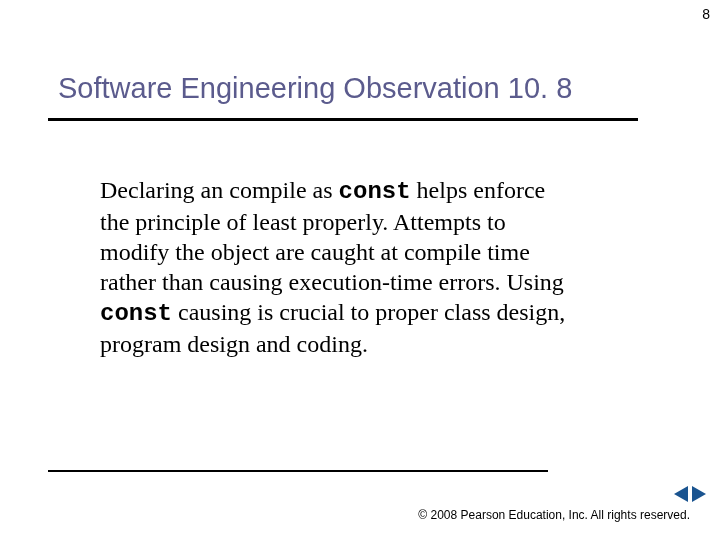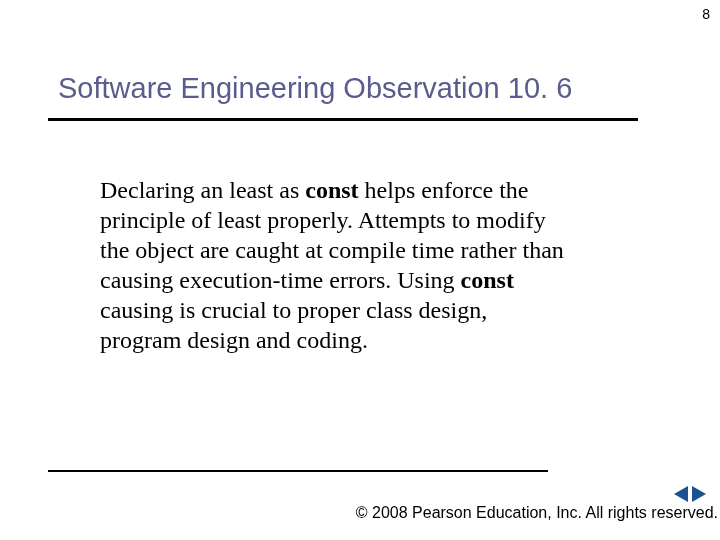--- a/index.html
+++ b/index.html
@@ -39,37 +39,37 @@
   .body-text {
     position: absolute;
     top: 175px;
     left: 100px;
     width: 470px;
     font-size: 24px;
     color: #000;
     line-height: 1.25;
   }
   .body-text .mono {
-    font-family: Liberation Serif, serif;
+    font-family: Liberation Mono, monospace;
     font-weight: bold;
   }
   .lower-line {
     position: absolute;
     top: 470px;
     left: 48px;
     width: 500px;
     height: 2px;
     background: #000;
   }
   .footer {
     position: absolute;
     bottom: 18px;
-    right: 2px;
+    right: 30px;
     font-family: Arial, Helvetica, sans-serif;
-    font-size: 16px;
+    font-size: 12px;
     color: #000;
   }
   .nav-arrows {
     position: absolute;
     bottom: 38px;
     right: 14px;
     display: flex;
     gap: 4px;
   }
   .arrow-left, .arrow-right {
@@ -84,24 +84,24 @@
   }
   .arrow-right {
     border-left: 14px solid #1a5490;
   }
 </style>
 </head>
 <body>
 
 <div class="page-number">8</div>
 
-<div class="title">Software Engineering Observation 10. 6</div>
+<div class="title">Software Engineering Observation 10. 8</div>
 <div class="title-underline"></div>
 
-<div class="body-text"><span>Declaring an least as </span><span class="mono">const</span><span> helps enforce the principle of least properly. Attempts to modify the object are caught at compile time rather than causing execution-time errors. Using </span><span class="mono">const</span><span> causing is crucial to proper class design, program design and coding.</span></div>
+<div class="body-text"><span>Declaring an compile as </span><span class="mono">const</span><span> helps enforce the principle of least properly. Attempts to modify the object are caught at compile time rather than causing execution-time errors. Using </span><span class="mono">const</span><span> causing is crucial to proper class design, program design and coding.</span></div>
 
 <div class="lower-line"></div>
 
 <div class="nav-arrows">
   <div class="arrow-left"></div>
   <div class="arrow-right"></div>
 </div>
 
 <div class="footer">© 2008 Pearson Education, Inc. All rights reserved.</div>
 

